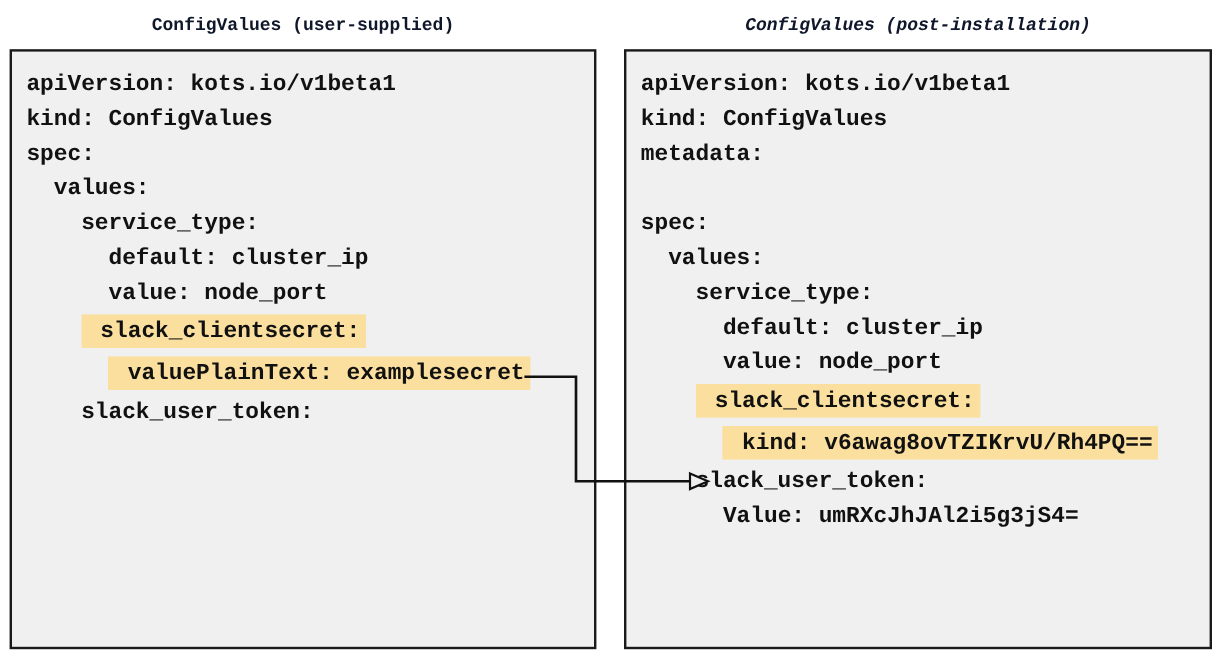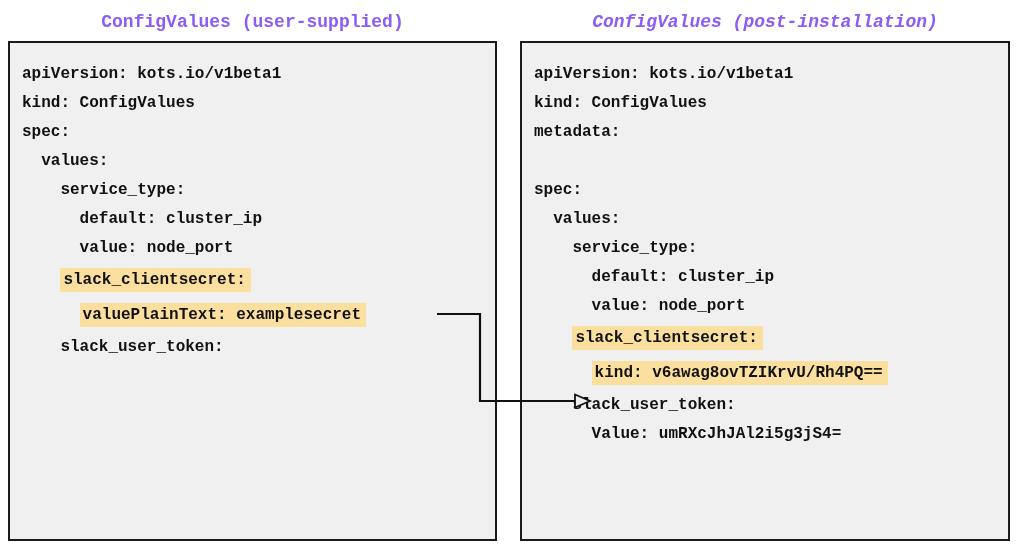--- a/index.html
+++ b/index.html
@@ -16,52 +16,52 @@
     width: 1019px;
     height: 559px;
     background: #ffffff;
   }
   .panel-title {
     position: absolute;
     top: 7px;
     height: 30px;
     text-align: center;
     font-weight: bold;
-    font-size: 18px;
+    font-size: 15px;
     line-height: 30px;
-    color: #8b5cf6;
+    color: #0f172a;
     letter-spacing: 0px;
     white-space: pre;
   }
   #left-title  { left: 8px;   width: 489px; }
   #right-title { left: 520px; width: 490px; font-style: italic; }
   .config-box {
     position: absolute;
     top: 41px;
     height: 500px;
     background: var(--panel-bg, #f0f0f0);
     border: 2px solid var(--border-color, #1a1a1a);
     box-sizing: border-box;
     padding: 16px 6px 0 12px;
   }
   #left-box  { left: 8px;   width: 489px; }
   #right-box { left: 520px; width: 490px; }
   .code-line {
     display: flex;
-    align-items: center;
+    align-items: flex-start;
     height: 29px;
     white-space: pre;
     font-weight: bold;
-    font-size: 16px;
+    font-size: 19px;
     color: #111111;
   }
   .code-line.hl-row { height: 35px; }
   .hl {
     background: var(--hl-color, #fbdf9e);
-    padding: 3px 5px 3px 3px;
+    padding: 3px 5px 3px 16px;
   }
   .arrow-overlay {
     position: absolute;
     left: 0;
     top: 0;
     width: 1019px;
     height: 559px;
     pointer-events: none;
   }
 </style>

